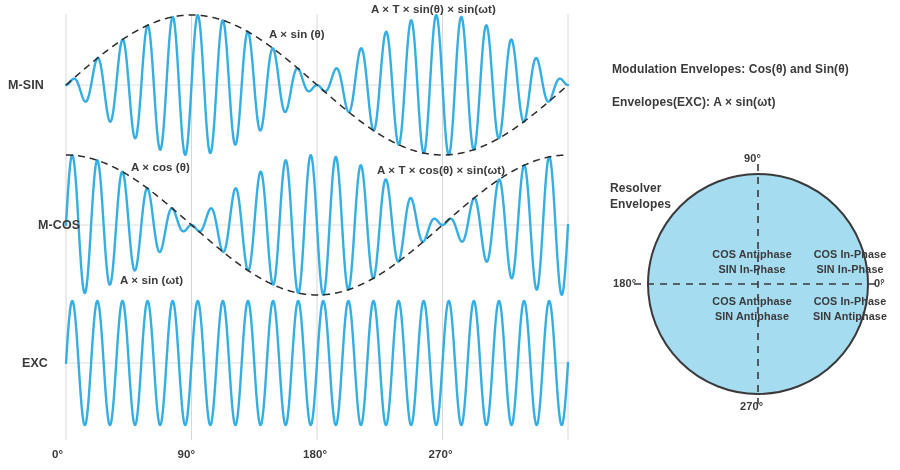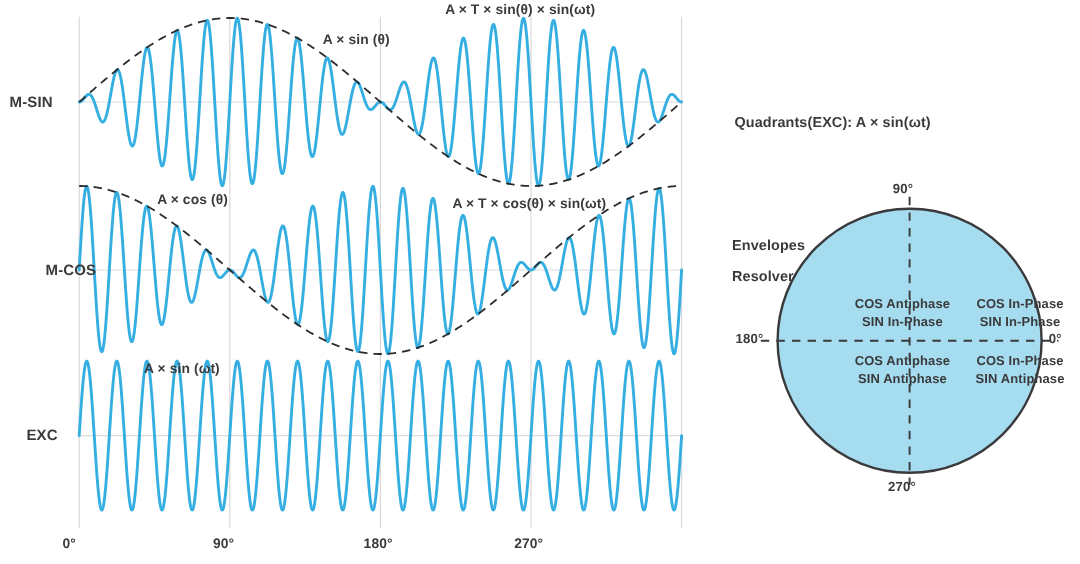--- a/index.html
+++ b/index.html
@@ -51,33 +51,34 @@
   </svg>
 
   <div class="txt rowlab" style="left:8px;top:78px;text-align:center;">M-SIN</div>
   <div class="txt rowlab" style="left:6px;top:218px;margin-left:32px;">M-COS</div>
   <div class="txt rowlab" style="left:22px;top:356px;text-align:right;">EXC</div>
 
   <div class="txt annot" style="left:371px;top:3px;">A × T × sin(θ) × sin(ωt)</div>
   <div class="txt annot" style="left:269px;top:28px;text-align:right;">A × sin (θ)</div>
   <div class="txt annot" style="left:131px;top:161px;">A × cos (θ)</div>
   <div class="txt annot" style="left:377px;top:164px;">A × T × cos(θ) × sin(ωt)</div>
-  <div class="txt annot" style="left:120px;top:274px;margin-top:28px;">A × sin (ωt)</div>
+  <div class="txt annot" style="left:120px;top:274px;">A × sin (ωt)</div>
 
   <div class="txt tick" id="xticks" style="left:0;top:0;">
       <div class="txt tick" style="left: 52px; top: 448px;">0°</div>
       <div class="txt tick" style="left: 177.5px; top: 448px;">90°</div>
       <div class="txt tick" style="left: 303px; top: 448px;">180°</div>
       <div class="txt tick" style="left: 428.5px; top: 448px;">270°</div>
       <div class="txt tick" style="left: 554px; top: 448px; margin-top: 27px;">360°</div>
     </div>
 
-  <div class="txt note" style="left:612px;top:95px;">Quadrants(EXC): A × sin(ωt)</div>
+  <div class="txt note" style="left:612px;top:62px;">Modulation Envelopes: Cos(θ) and Sin(θ)</div>
+  <div class="txt note" style="left:612px;top:95px;">Envelopes(EXC): A × sin(ωt)</div>
 
-  <div class="txt rq" style="left:610px;top:180px;margin-top:42px;">Resolver</div>
+  <div class="txt rq" style="left:610px;top:180px;">Resolver</div>
   <div class="txt rq" style="left:610px;top:196px;">Envelopes</div>
 
   <div class="txt circlab" style="left:744px;top:152px;">90°</div>
   <div class="txt circlab" style="left:874px;top:277px;">0°</div>
   <div class="txt circlab" style="left:740px;top:400px;">270°</div>
   <div class="txt circlab" style="left:613px;top:277px;">180°</div>
 
   <div class="txt qlab" style="left:668px;top:247px;width:88px;">
     <div>COS Antiphase</div>
     <div>SIN In-Phase</div>

